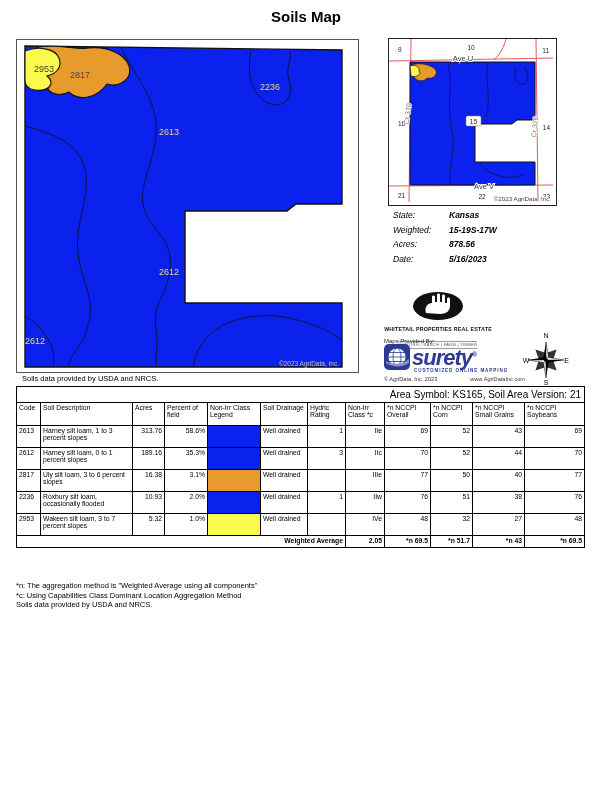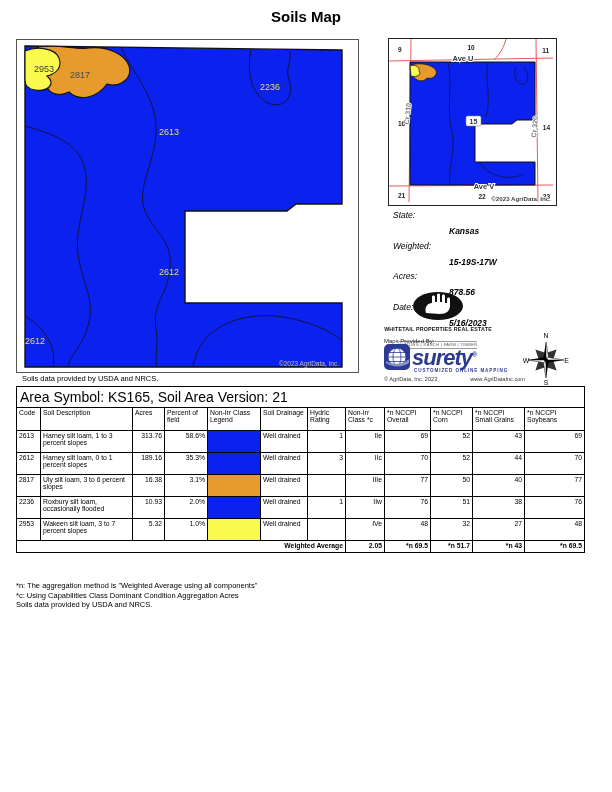--- a/index.html
+++ b/index.html
@@ -6,27 +6,27 @@
   .page{position:relative;width:612px;height:676px;background:#fff;overflow:hidden;
         font-family:"Liberation Sans", sans-serif;color:#000;}
   .abs{position:absolute;}
   .page-title{top:8px;left:0;width:612px;text-align:center;font-size:15px;font-weight:bold;}
 
   
   .main-map{top:39px;left:16px;width:341px;height:332px;border:1px solid #555;background:#fff;}
   .map-caption{top:374px;left:22px;font-size:7.5px;}
 
   
-  .locator-map{top:38px;left:388px;width:167px;height:166px;border:1.5px solid #222;background:#fff;font-weight:bold;}
+  .locator-map{top:38px;left:388px;width:167px;height:166px;border:1.5px solid #222;background:#fff;}
 
   
   .info{top:208px;left:393px;width:170px;font-size:8.5px;}
   .info-row{display:flex;line-height:14.5px;font-style:italic;}
   .info-label{width:56px;}
-  .info-value{font-weight:bold;margin-top:16px;}
+  .info-value{font-weight:bold;}
 
   
   .whitetail{top:291px;left:383px;width:110px;text-align:center;}
   .wt-name{font-size:5.3px;font-weight:bold;letter-spacing:.2px;color:#111;margin-top:1px;}
   .wt-tagline{font-size:3.9px;color:#555;letter-spacing:.4px;border-top:.5px solid #999;
               border-bottom:.5px solid #999;padding:.5px 0;margin-top:1px;display:inline-block;}
 
   
   .surety{top:338px;left:384px;width:141px;}
   .maps-by{font-size:6px;color:#222;}
@@ -38,21 +38,21 @@
   .surety-bottom{display:flex;justify-content:space-between;font-size:5.6px;color:#333;margin-top:3px;}
 
   
   .compass{top:330px;left:523px;width:46px;height:56px;}
 
   
   .soil-table{top:386px;left:16px;width:568px;border-collapse:collapse;table-layout:fixed;
               font-size:6.8px;}
   .soil-table td,.soil-table th{border:1px solid #000;padding:1px 2px;vertical-align:top;
               overflow:hidden;}
-  .soil-table .area-hdr{font-size:14px;padding:2px 3px;height:10px;font-weight:normal;text-align:left;}
+  .soil-table .area-hdr{font-size:10px;padding:2px 3px;height:10px;font-weight:normal;text-align:right;}
   .soil-table th{font-weight:normal;text-align:left;height:20px;}
   .soil-table .num{text-align:right;}
   .soil-table .legend-cell{padding:0;}
   .soil-table .legend-swatch{width:100%;height:100%;min-height:19px;}
   .soil-table .wavg td{font-weight:bold;height:9px;}
   .soil-table td{height:19px;}
 
   .footnotes{top:581px;left:16px;font-size:7.5px;line-height:9.5px;}
 
   svg text{font-family:"Liberation Sans", sans-serif;}
@@ -332,17 +332,17 @@
       <td class="num">*n 69.5</td>
       <td class="num">*n 51.7</td>
       <td class="num">*n 43</td>
       <td class="num">*n 69.5</td>
     </tr>
   </tbody>
     </table>
 
   <div class="abs footnotes">
     <div>*n: The aggregation method is "Weighted Average using all components"</div>
-    <div>*c: Using Capabilities Class Dominant Condition Aggregation Acres</div>
+    <div>*c: Using Capabilities Class Dominant Location Aggregation Method</div>
     <div>Soils data provided by USDA and NRCS.</div>
   </div>
 
 </div>
 
 </body></html>

